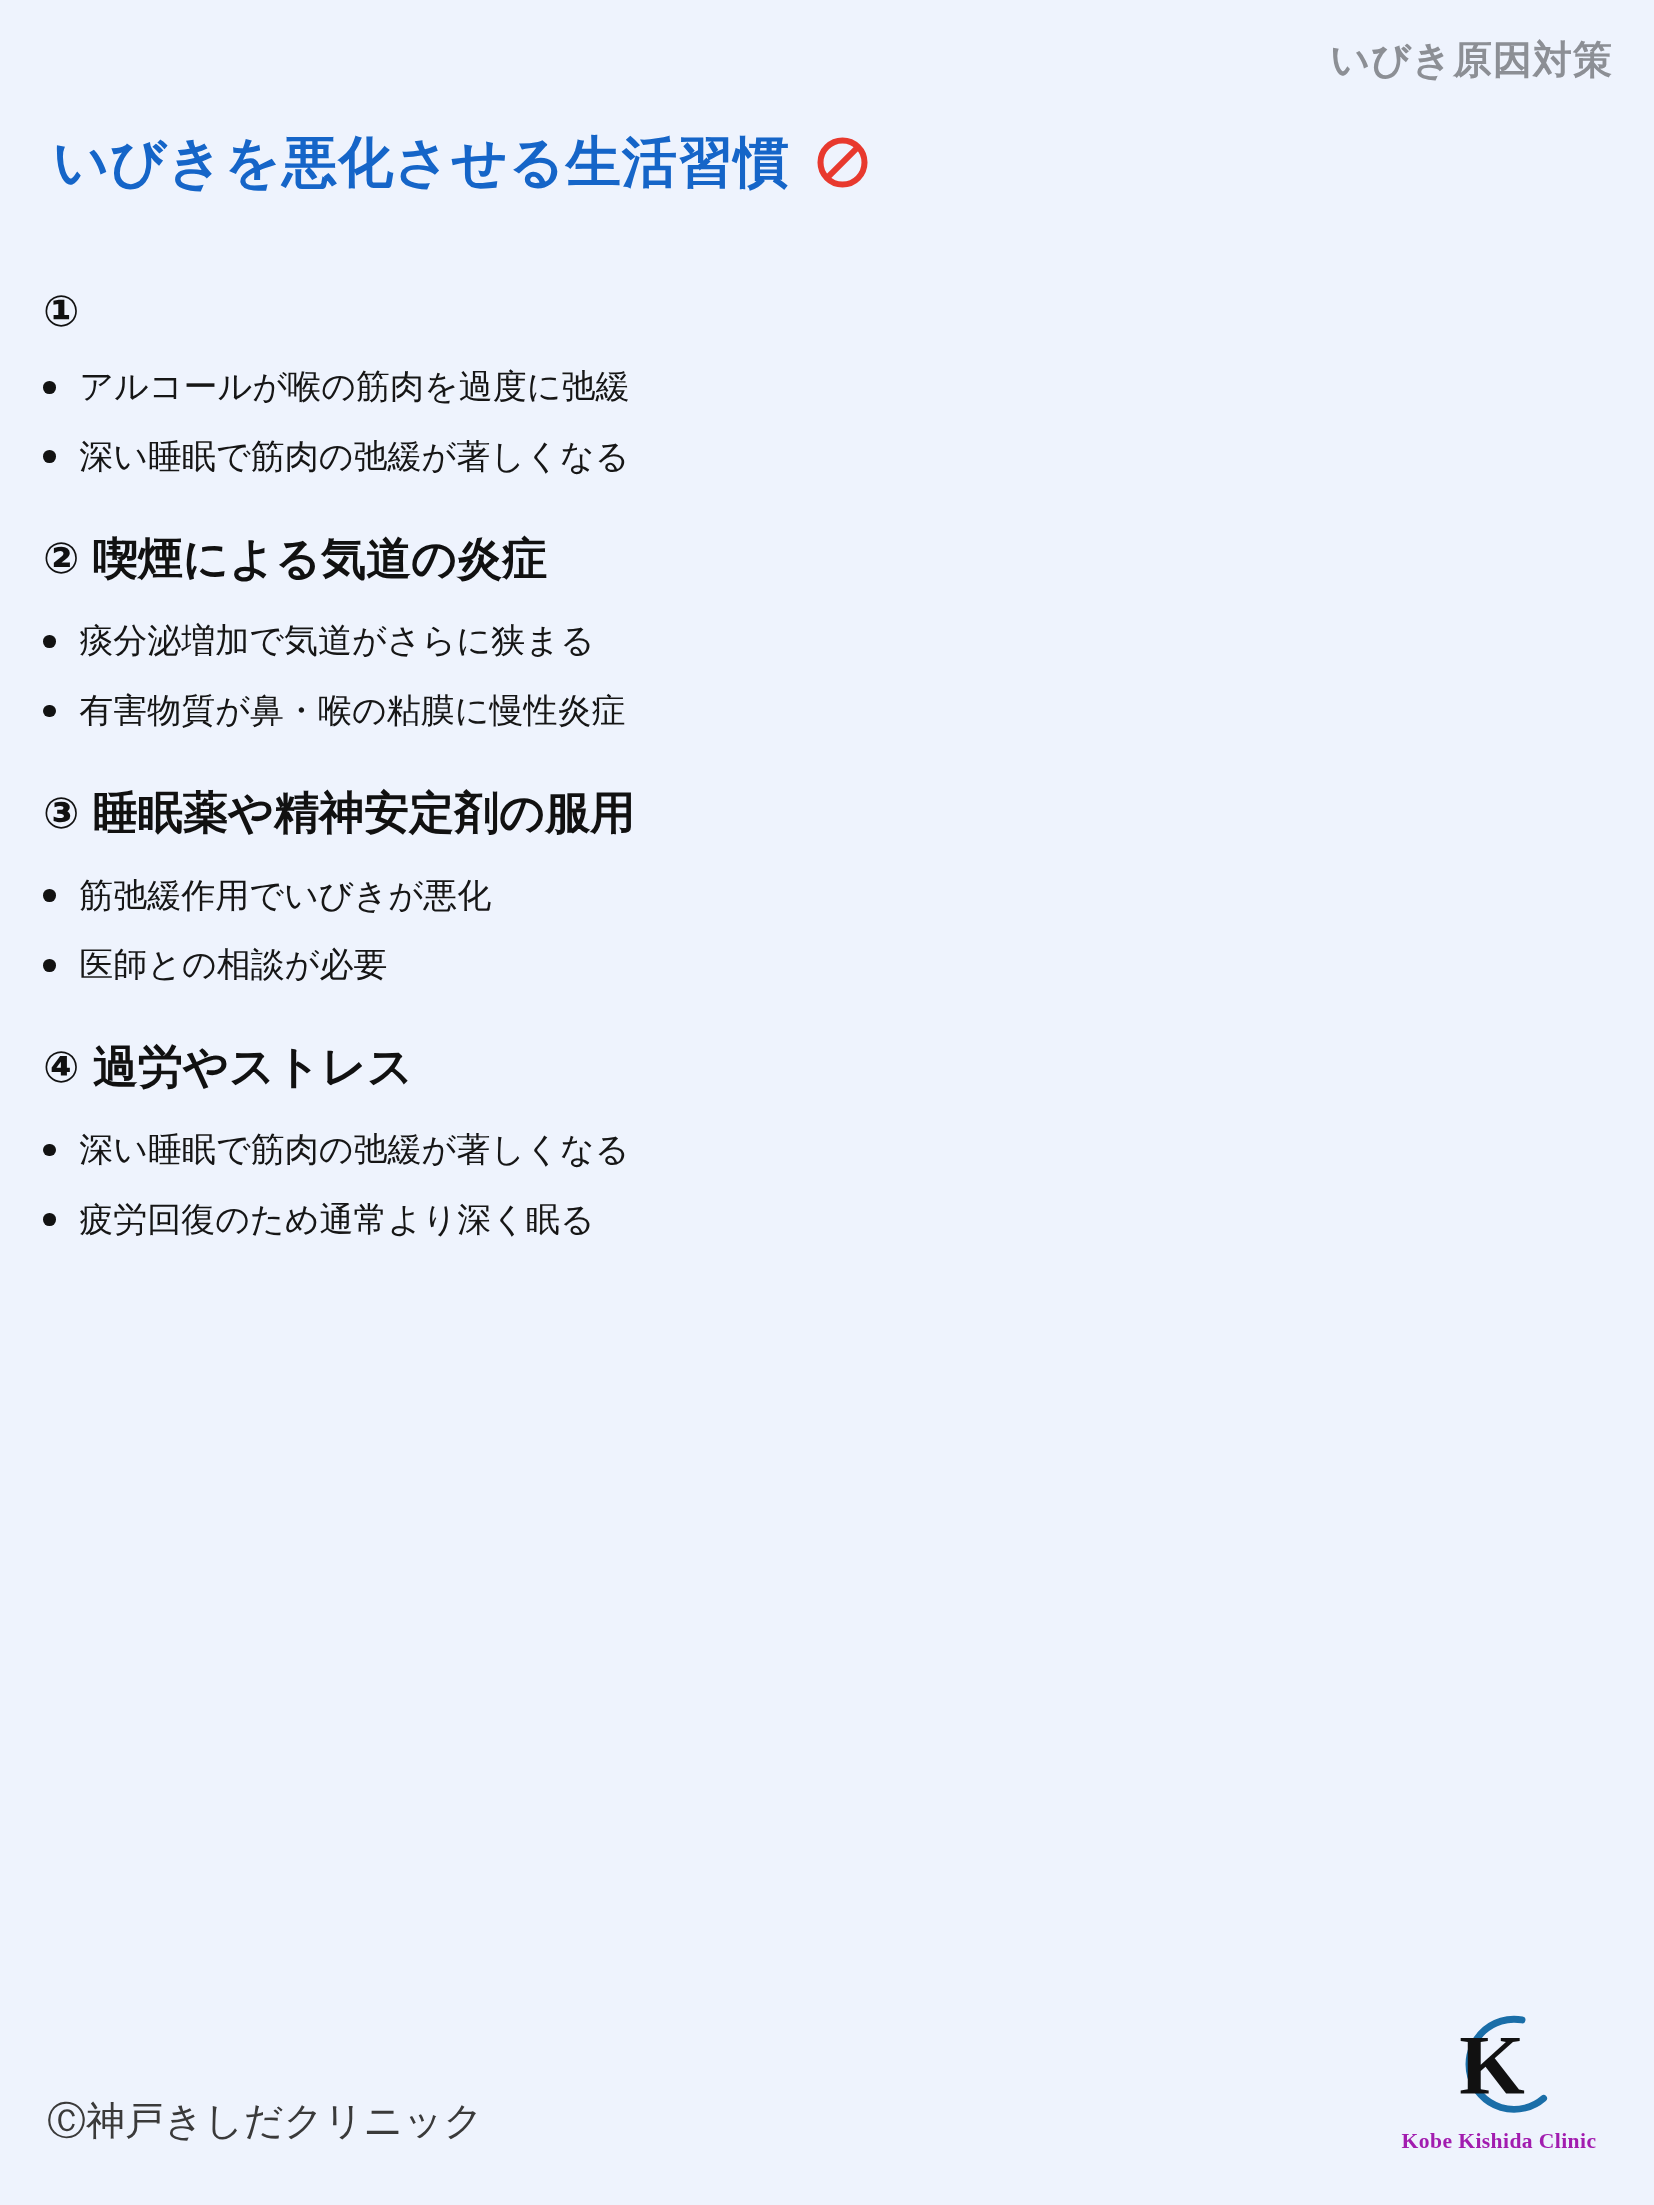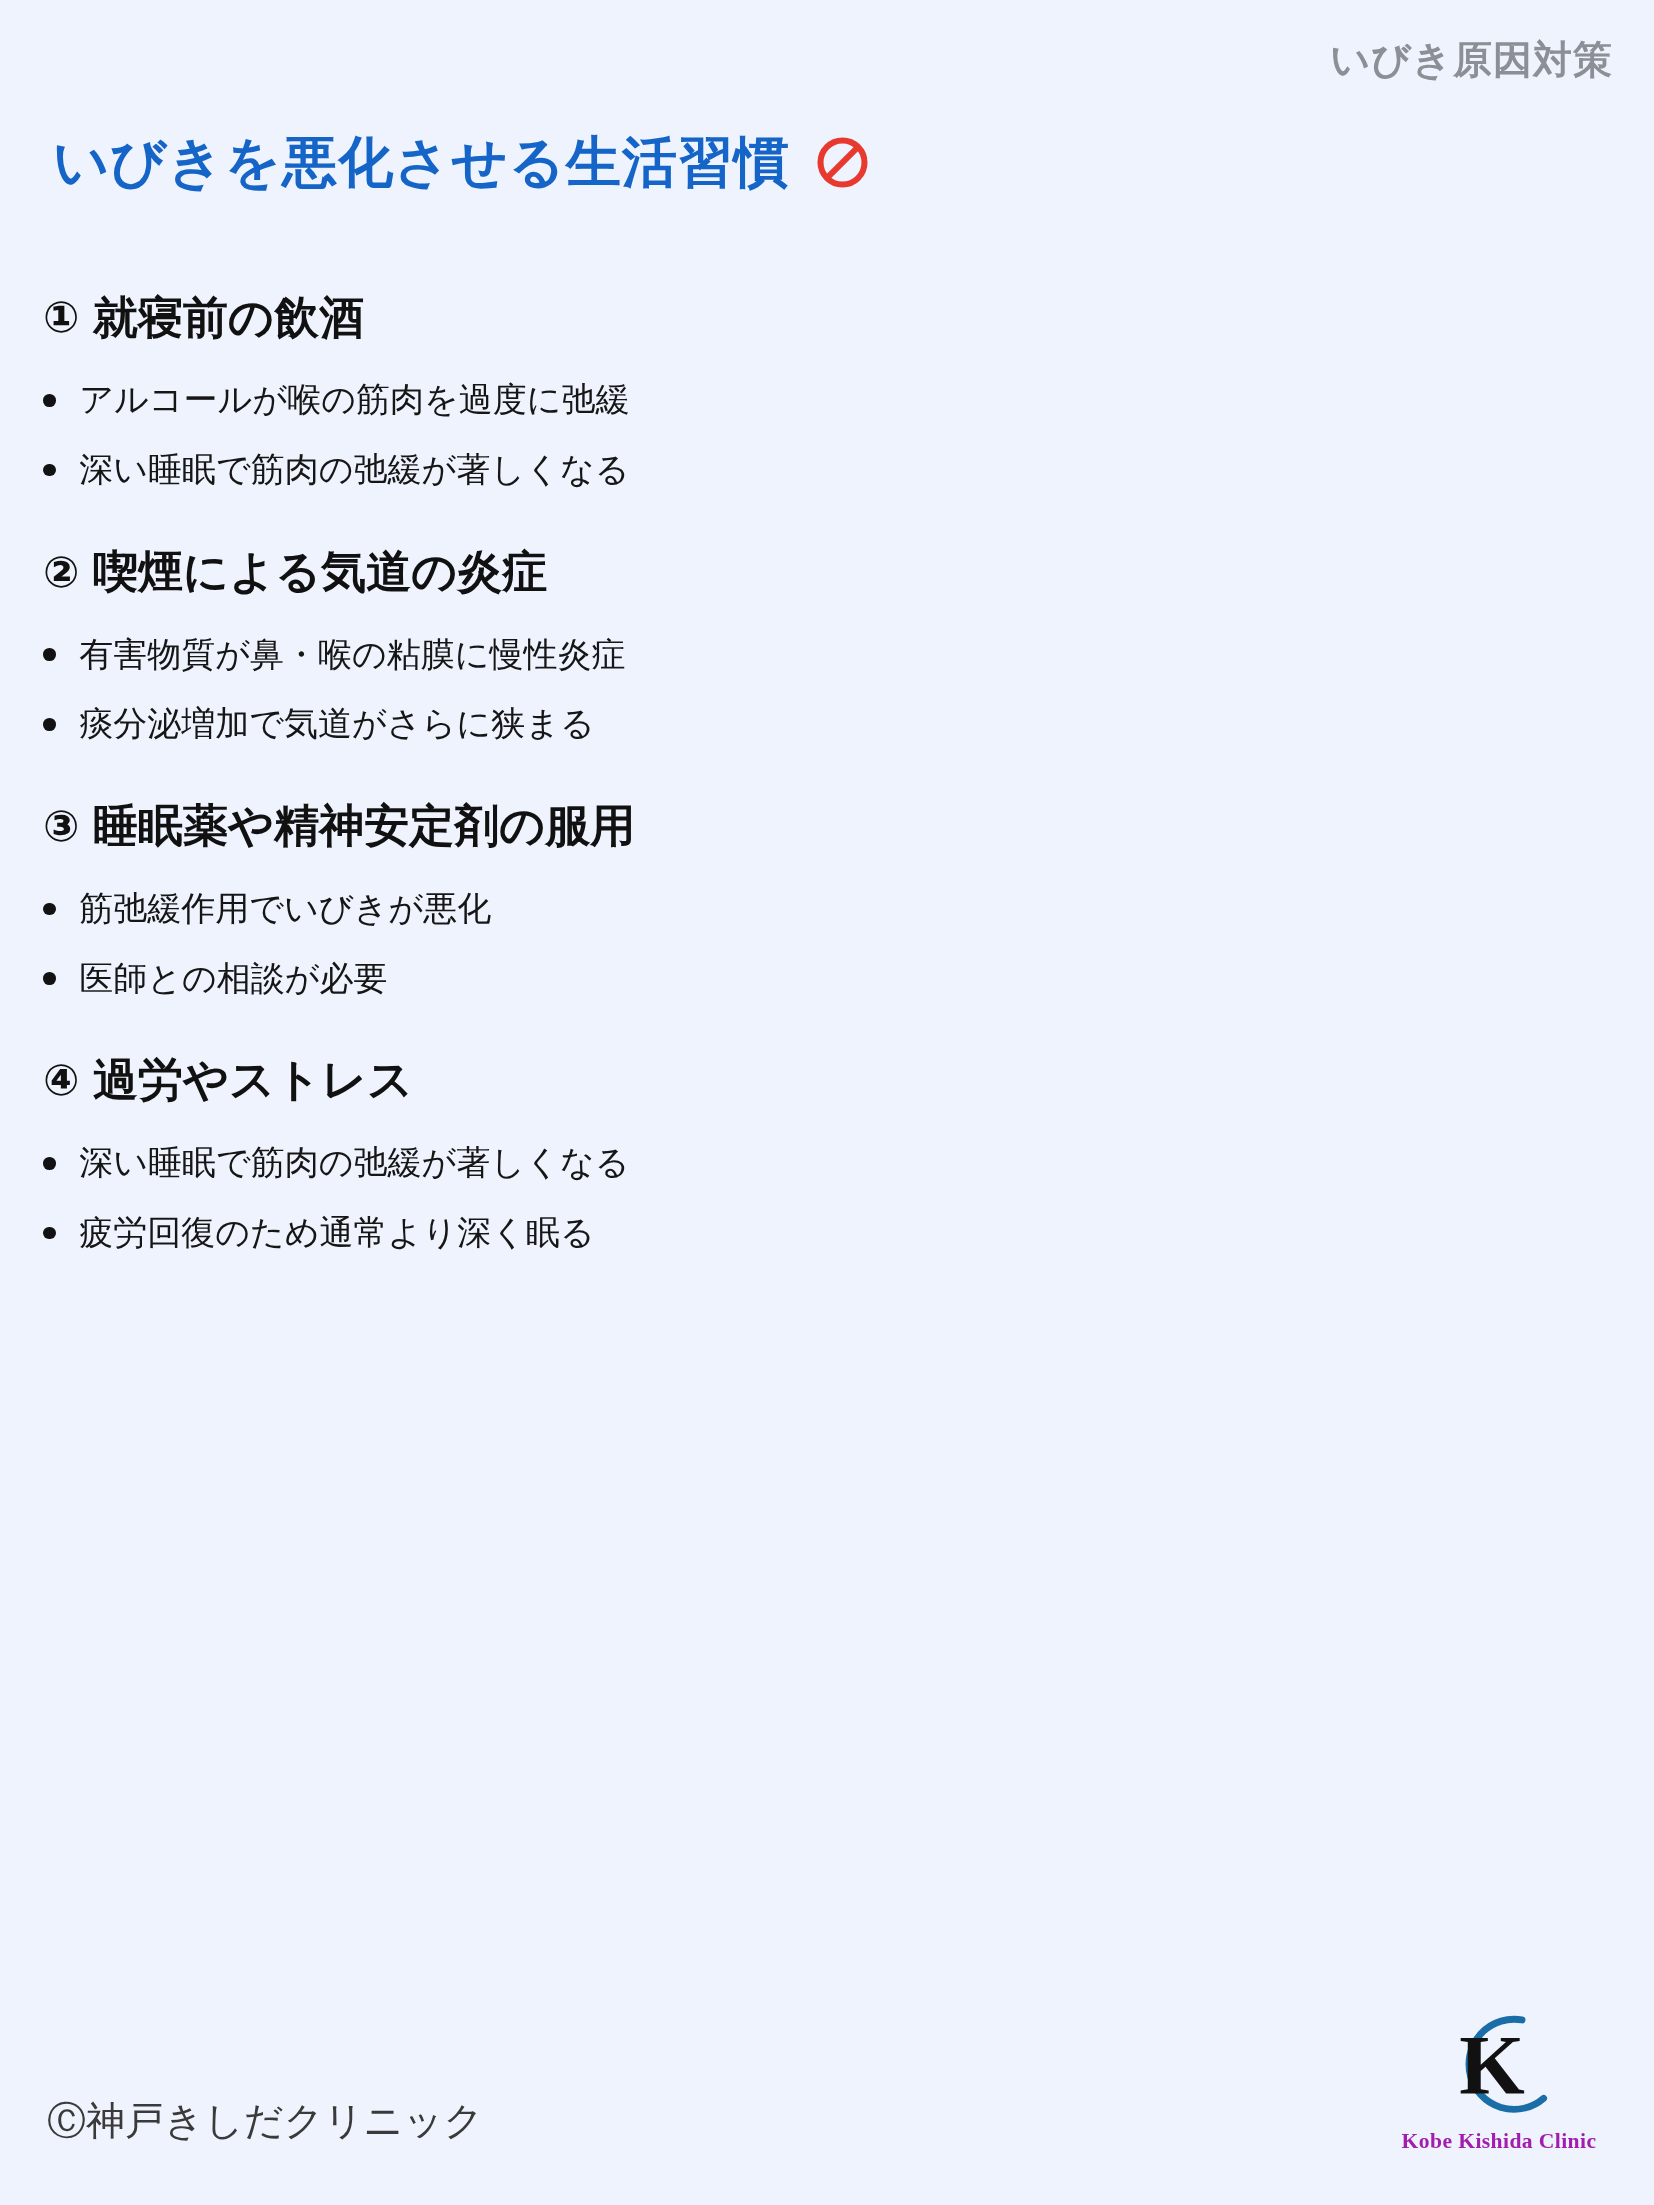--- a/index.html
+++ b/index.html
@@ -149,21 +149,20 @@
       <circle cx="50" cy="50" r="40" fill="none" stroke="#e8392e" stroke-width="11"></circle>
       <line x1="22" y1="78" x2="78" y2="22" stroke="#e8392e" stroke-width="11" stroke-linecap="butt"></line>
     </svg>
   </div>
 
   <div class="content">
 
     <div class="section">
       <div class="section-heading">
         <span class="circled-num">①</span>
-        <span>就寝前の飲酒</span>
       </div>
       <ul class="bullets">
         <li>
           <span class="bullet-dot"></span>
           <span>アルコールが喉の筋肉を過度に弛緩</span>
         </li>
         <li>
           <span class="bullet-dot"></span>
           <span>深い睡眠で筋肉の弛緩が著しくなる</span>
         </li>
@@ -171,25 +170,25 @@
     </div>
 
     <div class="section">
       <div class="section-heading">
         <span class="circled-num">②</span>
         <span>喫煙による気道の炎症</span>
       </div>
       <ul class="bullets">
         <li>
           <span class="bullet-dot"></span>
+          <span>痰分泌増加で気道がさらに狭まる</span>
+        </li>
+        <li>
+          <span class="bullet-dot"></span>
           <span>有害物質が鼻・喉の粘膜に慢性炎症</span>
-        </li>
-        <li>
-          <span class="bullet-dot"></span>
-          <span>痰分泌増加で気道がさらに狭まる</span>
         </li>
       </ul>
     </div>
 
     <div class="section">
       <div class="section-heading">
         <span class="circled-num">③</span>
         <span>睡眠薬や精神安定剤の服用</span>
       </div>
       <ul class="bullets">

